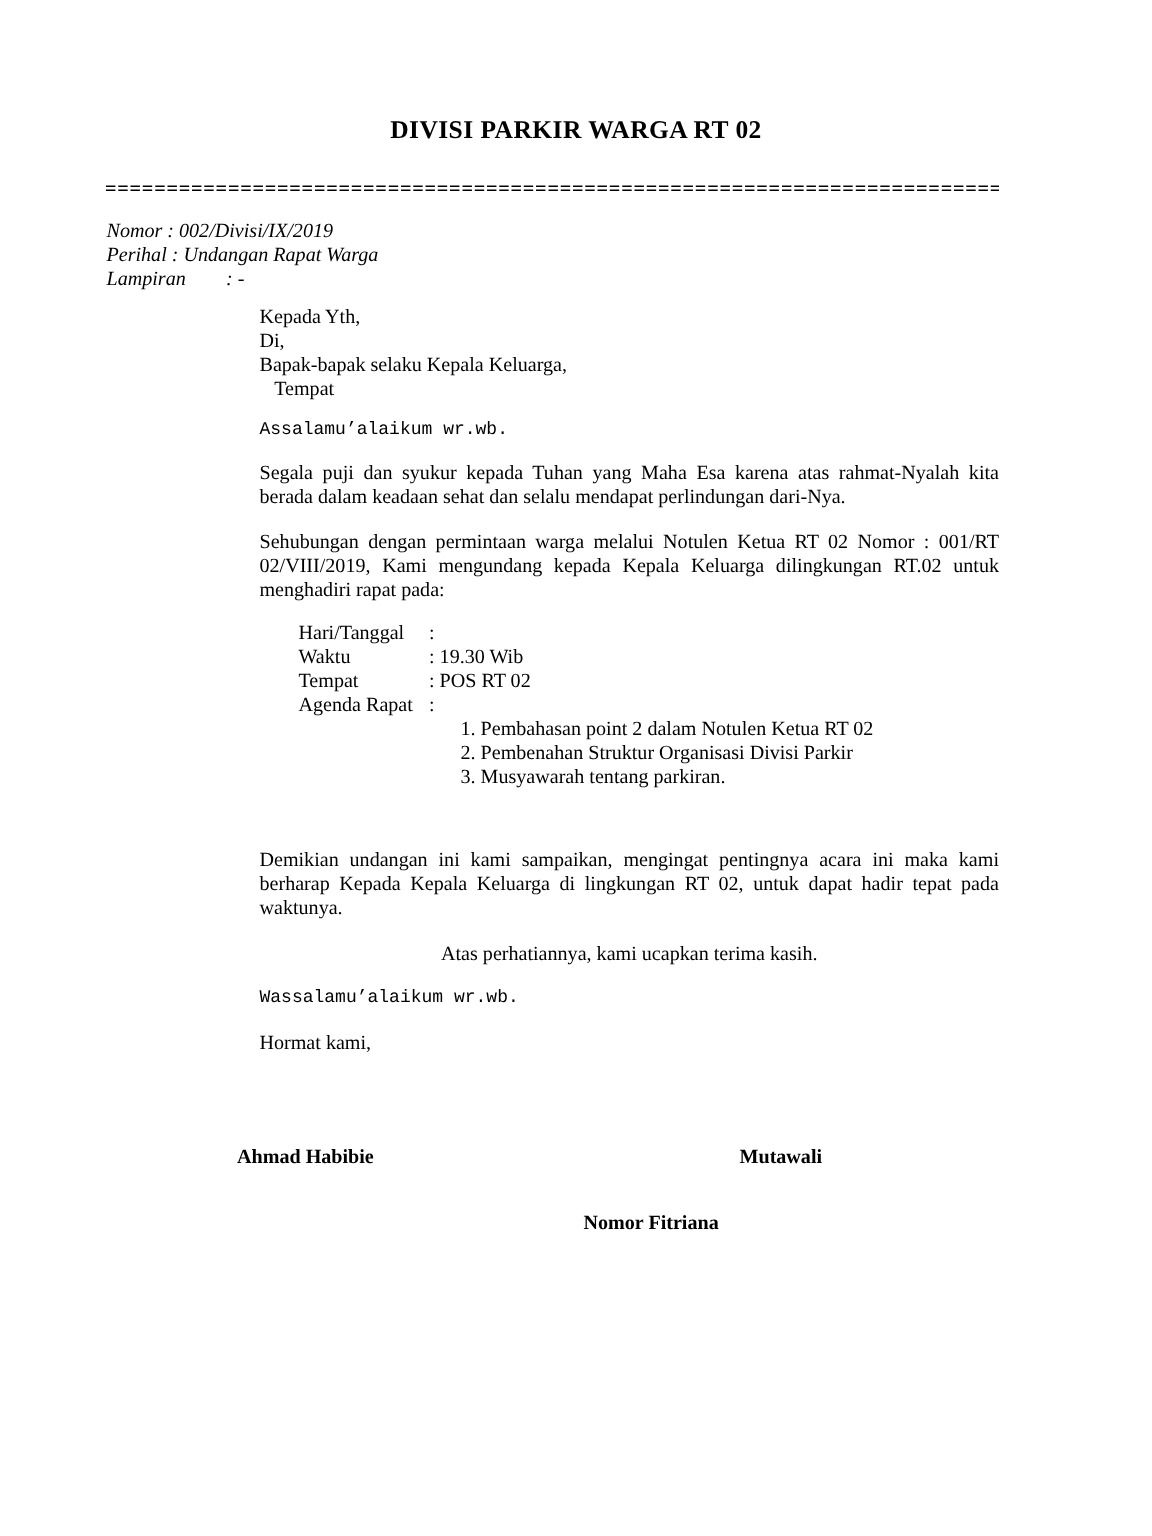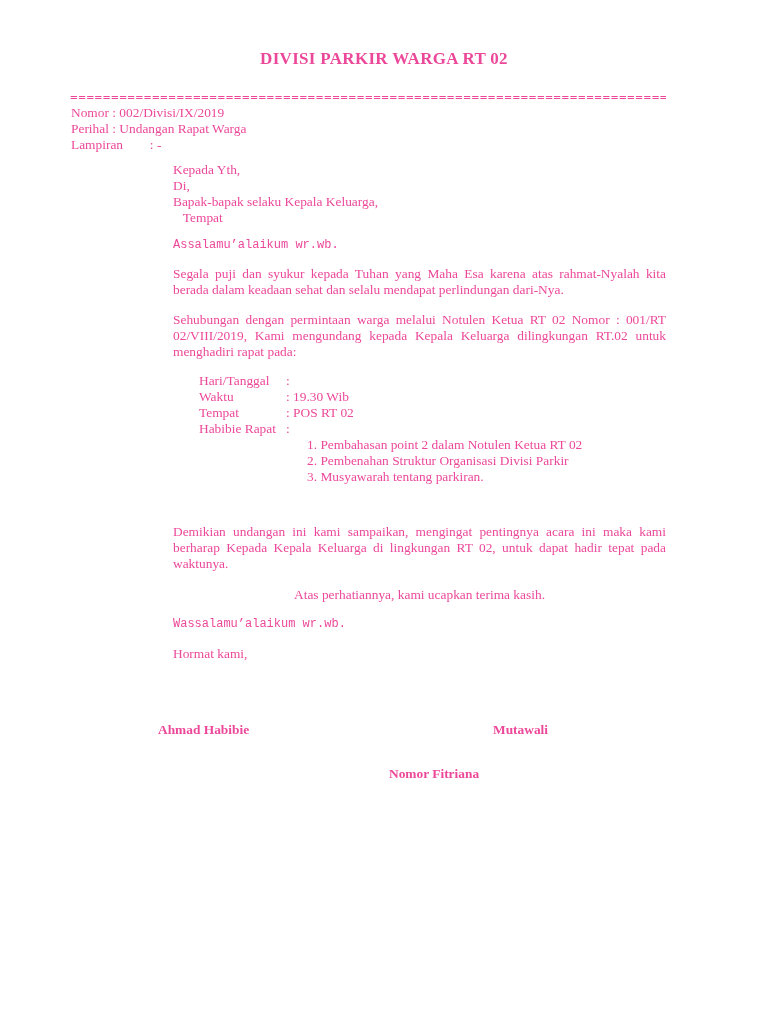--- a/index.html
+++ b/index.html
@@ -6,46 +6,48 @@
     margin: 0;
     padding: 0;
     background: #ffffff;
   }
   .page {
     position: relative;
     box-sizing: border-box;
     width: 768px;
     height: 1024px;
     background: #ffffff;
-    color: #ec4899;
+    color: #000000;
     font-family: "Liberation Serif", serif;
     font-size: 13.4px;
     line-height: 16px;
-    padding-top: 50px;
+    padding-top: 78px;
     overflow: hidden;
   }
   .title {
     text-align: center;
     font-weight: bold;
     font-size: 17px;
     line-height: 18px;
     letter-spacing: 0.3px;
   }
   .separator {
     margin: 22px 102px 0 70px;
     height: 15px;
     line-height: 15px;
     overflow: hidden;
     white-space: nowrap;
     font-weight: bold;
     font-size: 13.5px;
     letter-spacing: 0.5px;
   }
   .ref {
+    margin-top: 13px;
     margin-left: 71px;
+    font-style: italic;
   }
   .ref-line {
     white-space: pre;
   }
   .body {
     margin-left: 173px;
     margin-right: 102px;
   }
   .recipient {
     margin-top: 9px;
@@ -136,21 +138,21 @@
       </div>
       <div class="drow">
         <span class="dlabel">Waktu</span>
         <span class="dvalue">: 19.30 Wib</span>
       </div>
       <div class="drow">
         <span class="dlabel">Tempat</span>
         <span class="dvalue">: POS RT 02</span>
       </div>
       <div class="drow">
-        <span class="dlabel">Habibie Rapat</span>
+        <span class="dlabel">Agenda Rapat</span>
         <span class="dvalue">:</span>
       </div>
       <div class="agenda">
         <div>1. Pembahasan point 2 dalam Notulen Ketua RT 02</div>
         <div>2. Pembenahan Struktur Organisasi Divisi Parkir</div>
         <div>3. Musyawarah tentang parkiran.</div>
       </div>
     </div>
 
     <p class="para para-closing">Demikian undangan ini kami sampaikan, mengingat pentingnya acara ini maka kami berharap Kepada Kepala Keluarga di lingkungan RT 02, untuk dapat hadir tepat pada waktunya.</p>

